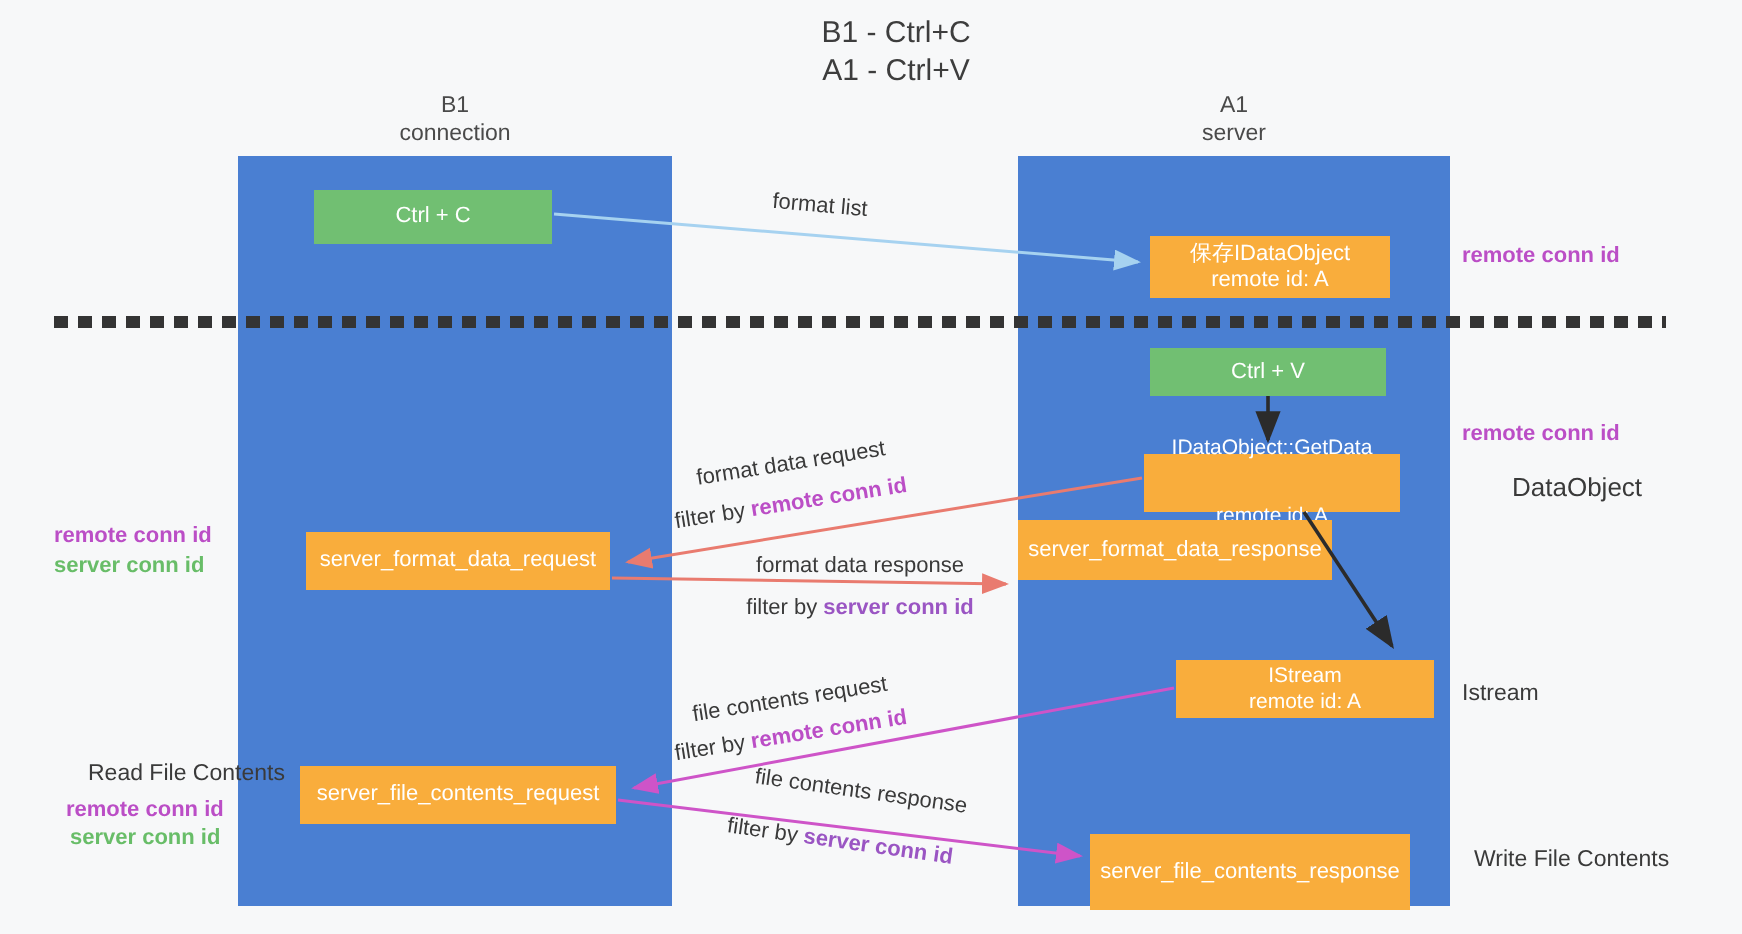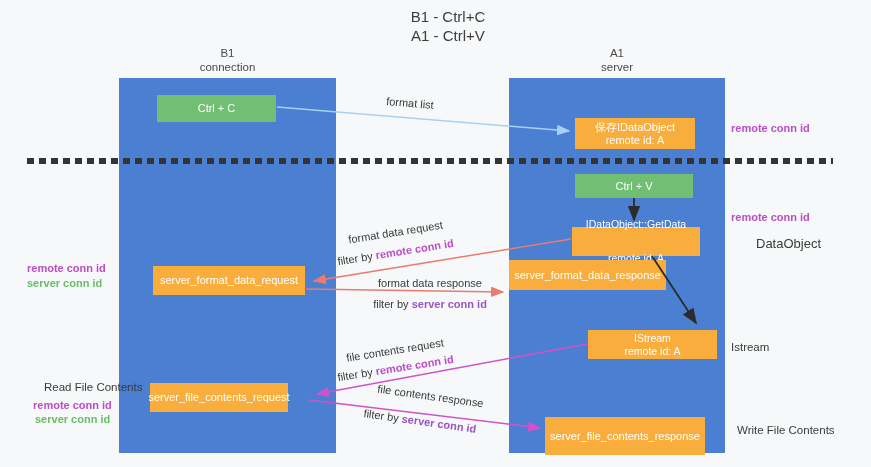--- a/index.html
+++ b/index.html
@@ -42,21 +42,21 @@
   }
   .box.green{background:#71bf72;}
   .box.orange{background:#f9ad3c;}
   .b-ctrl-c{left:157px;top:95px;width:119px;height:27px;}
   .b-store{left:575px;top:118px;width:120px;height:31px;font-size:11px;}
   .b-ctrl-v{left:575px;top:174px;width:118px;height:24px;}
   .b-getdata{left:572px;top:227px;width:128px;height:29px;font-size:10.5px;gap:21px;}
   .b-fmt-req{left:153px;top:266px;width:152px;height:29px;}
   .b-fmt-resp{left:509px;top:260px;width:157px;height:30px;}
   .b-istream{left:588px;top:330px;width:129px;height:29px;font-size:10.5px;}
-  .b-file-req{left:150px;top:383px;width:138px;height:29px;}
+  .b-file-req{left:150px;top:383px;width:158px;height:29px;}
   .b-file-resp{left:545px;top:417px;width:160px;height:38px;}
   .lbl{
     position:absolute;z-index:3;
     font-size:11px;color:#3a3a3a;white-space:nowrap;
   }
   .magenta{color:#bb4ec6;font-weight:bold;}
   .purple{color:#9a55c3;font-weight:bold;}
   .green-t{color:#68bd68;font-weight:bold;}
   .flow{
     position:absolute;z-index:3;

